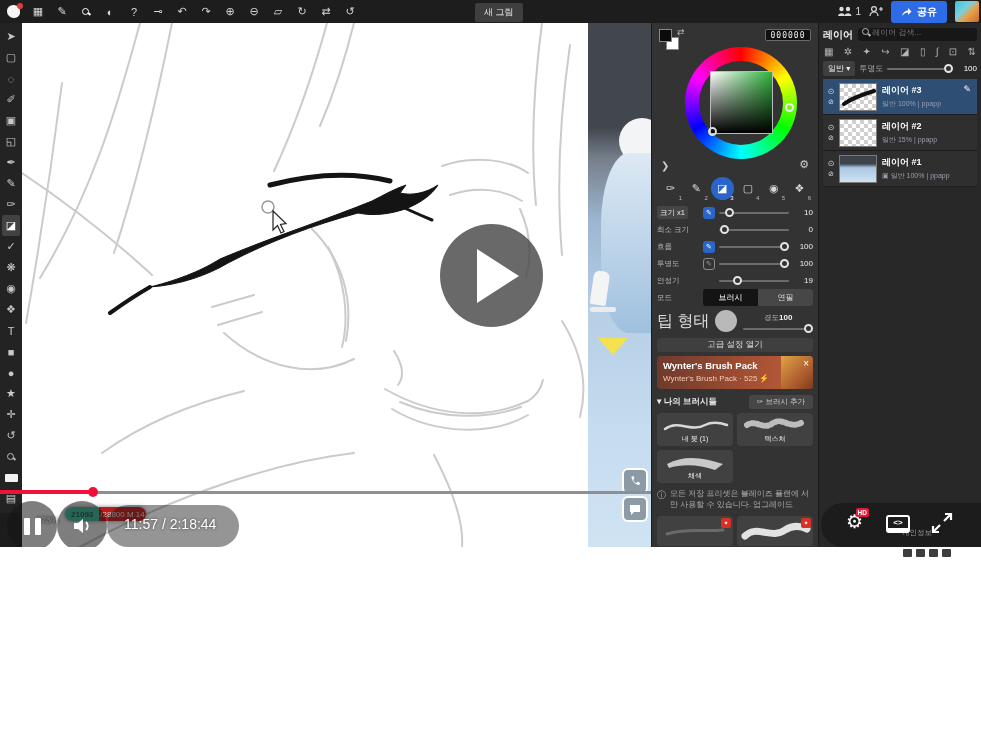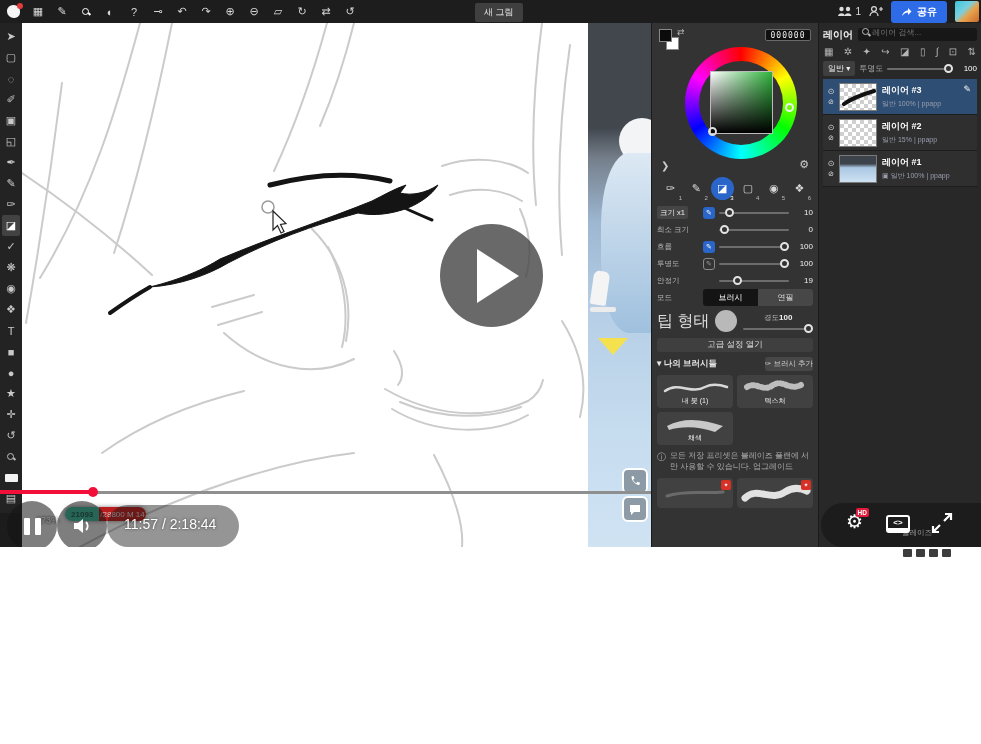--- a/index.html
+++ b/index.html
@@ -90,21 +90,21 @@
 
   .pack { position:relative; height:33px; border-radius:4px; background:linear-gradient(90deg,#6e3a2c,#a44f33 60%,#c0603a); overflow:hidden; margin-bottom:5px; cursor:pointer; }
   .pack .t1 { position:absolute; left:6px; top:4px; color:#fff; font-weight:bold; font-size:9.5px; }
   .pack .t2 { position:absolute; left:6px; top:18px; color:#f3cdb4; font-size:8px; }
   .pack .zap { color:#ff5a3c; font-size:8px; }
   .pack .x { position:absolute; right:4px; top:2px; color:#fff; font-size:10px; cursor:pointer; }
   .pack .thumbimg { position:absolute; right:0; top:0; width:32px; height:33px; background:linear-gradient(135deg,#e0a446,#b06030 60%,#7e3c1c); }
 
   .mybr { display:flex; align-items:center; justify-content:space-between; height:16px; margin-bottom:3px; }
   .mybr .l { color:#e8e8e8; font-size:8.5px; font-weight:bold; }
-  .addbr { background:#474747; color:#cfcfcf; border-radius:3px; font-size:7.5px; padding:2px 0; cursor:pointer; }
+  .addbr { background:#474747; color:#cfcfcf; border-radius:3px; font-size:7.5px; padding:2px 8px; cursor:pointer; }
 
   .bgrid { display:flex; flex-wrap:wrap; gap:4px; }
   .btile { position:relative; width:76px; height:33px; background:#414141; border-radius:4px; display:flex; align-items:flex-end; justify-content:center; cursor:pointer; }
   .btile .nm { color:#eee; font-size:7px; padding-bottom:2px; }
   .btile svg { position:absolute; left:0; top:0; }
   .lockb { position:absolute; right:2px; top:2px; width:10px; height:10px; background:#d93025; border-radius:2px; color:#fff; font-size:6px; display:flex; align-items:center; justify-content:center; }
 
   .notice { display:flex; gap:4px; color:#a9a9a9; font-size:8px; line-height:1.35; margin:6px 0 5px 0; }
   .notice .i { font-size:9px; }
 
@@ -417,20 +417,26 @@
               <b>100</b>
             </div>
         <span class="track" style="display:block; margin-top:5px;">
               <span class="thumb" style="right:0;"></span>
             </span>
       </div>
     </div>
 
     <div class="adv-btn">고급 설정 열기</div>
 
+    <div class="pack">
+      <div class="thumbimg"></div>
+      <div class="t1">Wynter's Brush Pack</div>
+      <div class="t2"><span>Wynter's Brush Pack · 525</span> <span class="zap">⚡</span></div>
+      <span class="x">×</span>
+    </div>
 
     <div class="mybr">
       <span class="l">▾ <span>나의 브러시들</span></span>
       <span class="addbr">✑ <span>브러시 추가</span></span>
     </div>
 
     <div class="bgrid">
       <div class="btile">
         <svg width="76" height="24">
               <path d="M8,16 C22,6 34,20 48,12 C56,8 64,10 70,12" stroke="#d8d8d8" stroke-width="2.5" fill="none" stroke-linecap="round"></path>
@@ -583,21 +589,21 @@
   <span class="hdbadge">HD</span>
   <span class="embedbtn">&lt;&gt;</span>
   <span class="fsbtn">
     <svg width="22" height="22">
           <g stroke="#fff" stroke-width="2.2" fill="none">
             <path d="M13 9 L20 2 M14 2 h6 v6"></path>
             <path d="M9 13 L2 20 M2 14 v6 h6"></path>
           </g>
         </svg>
   </span>
-  <span class="privacy">블레이즈</span>
+  <span class="privacy">개인정보</span>
 
 </div>
 
 <div class="footsquares">
       <i></i>
       <i></i>
       <i></i>
       <i></i>
     </div>
 </div>

